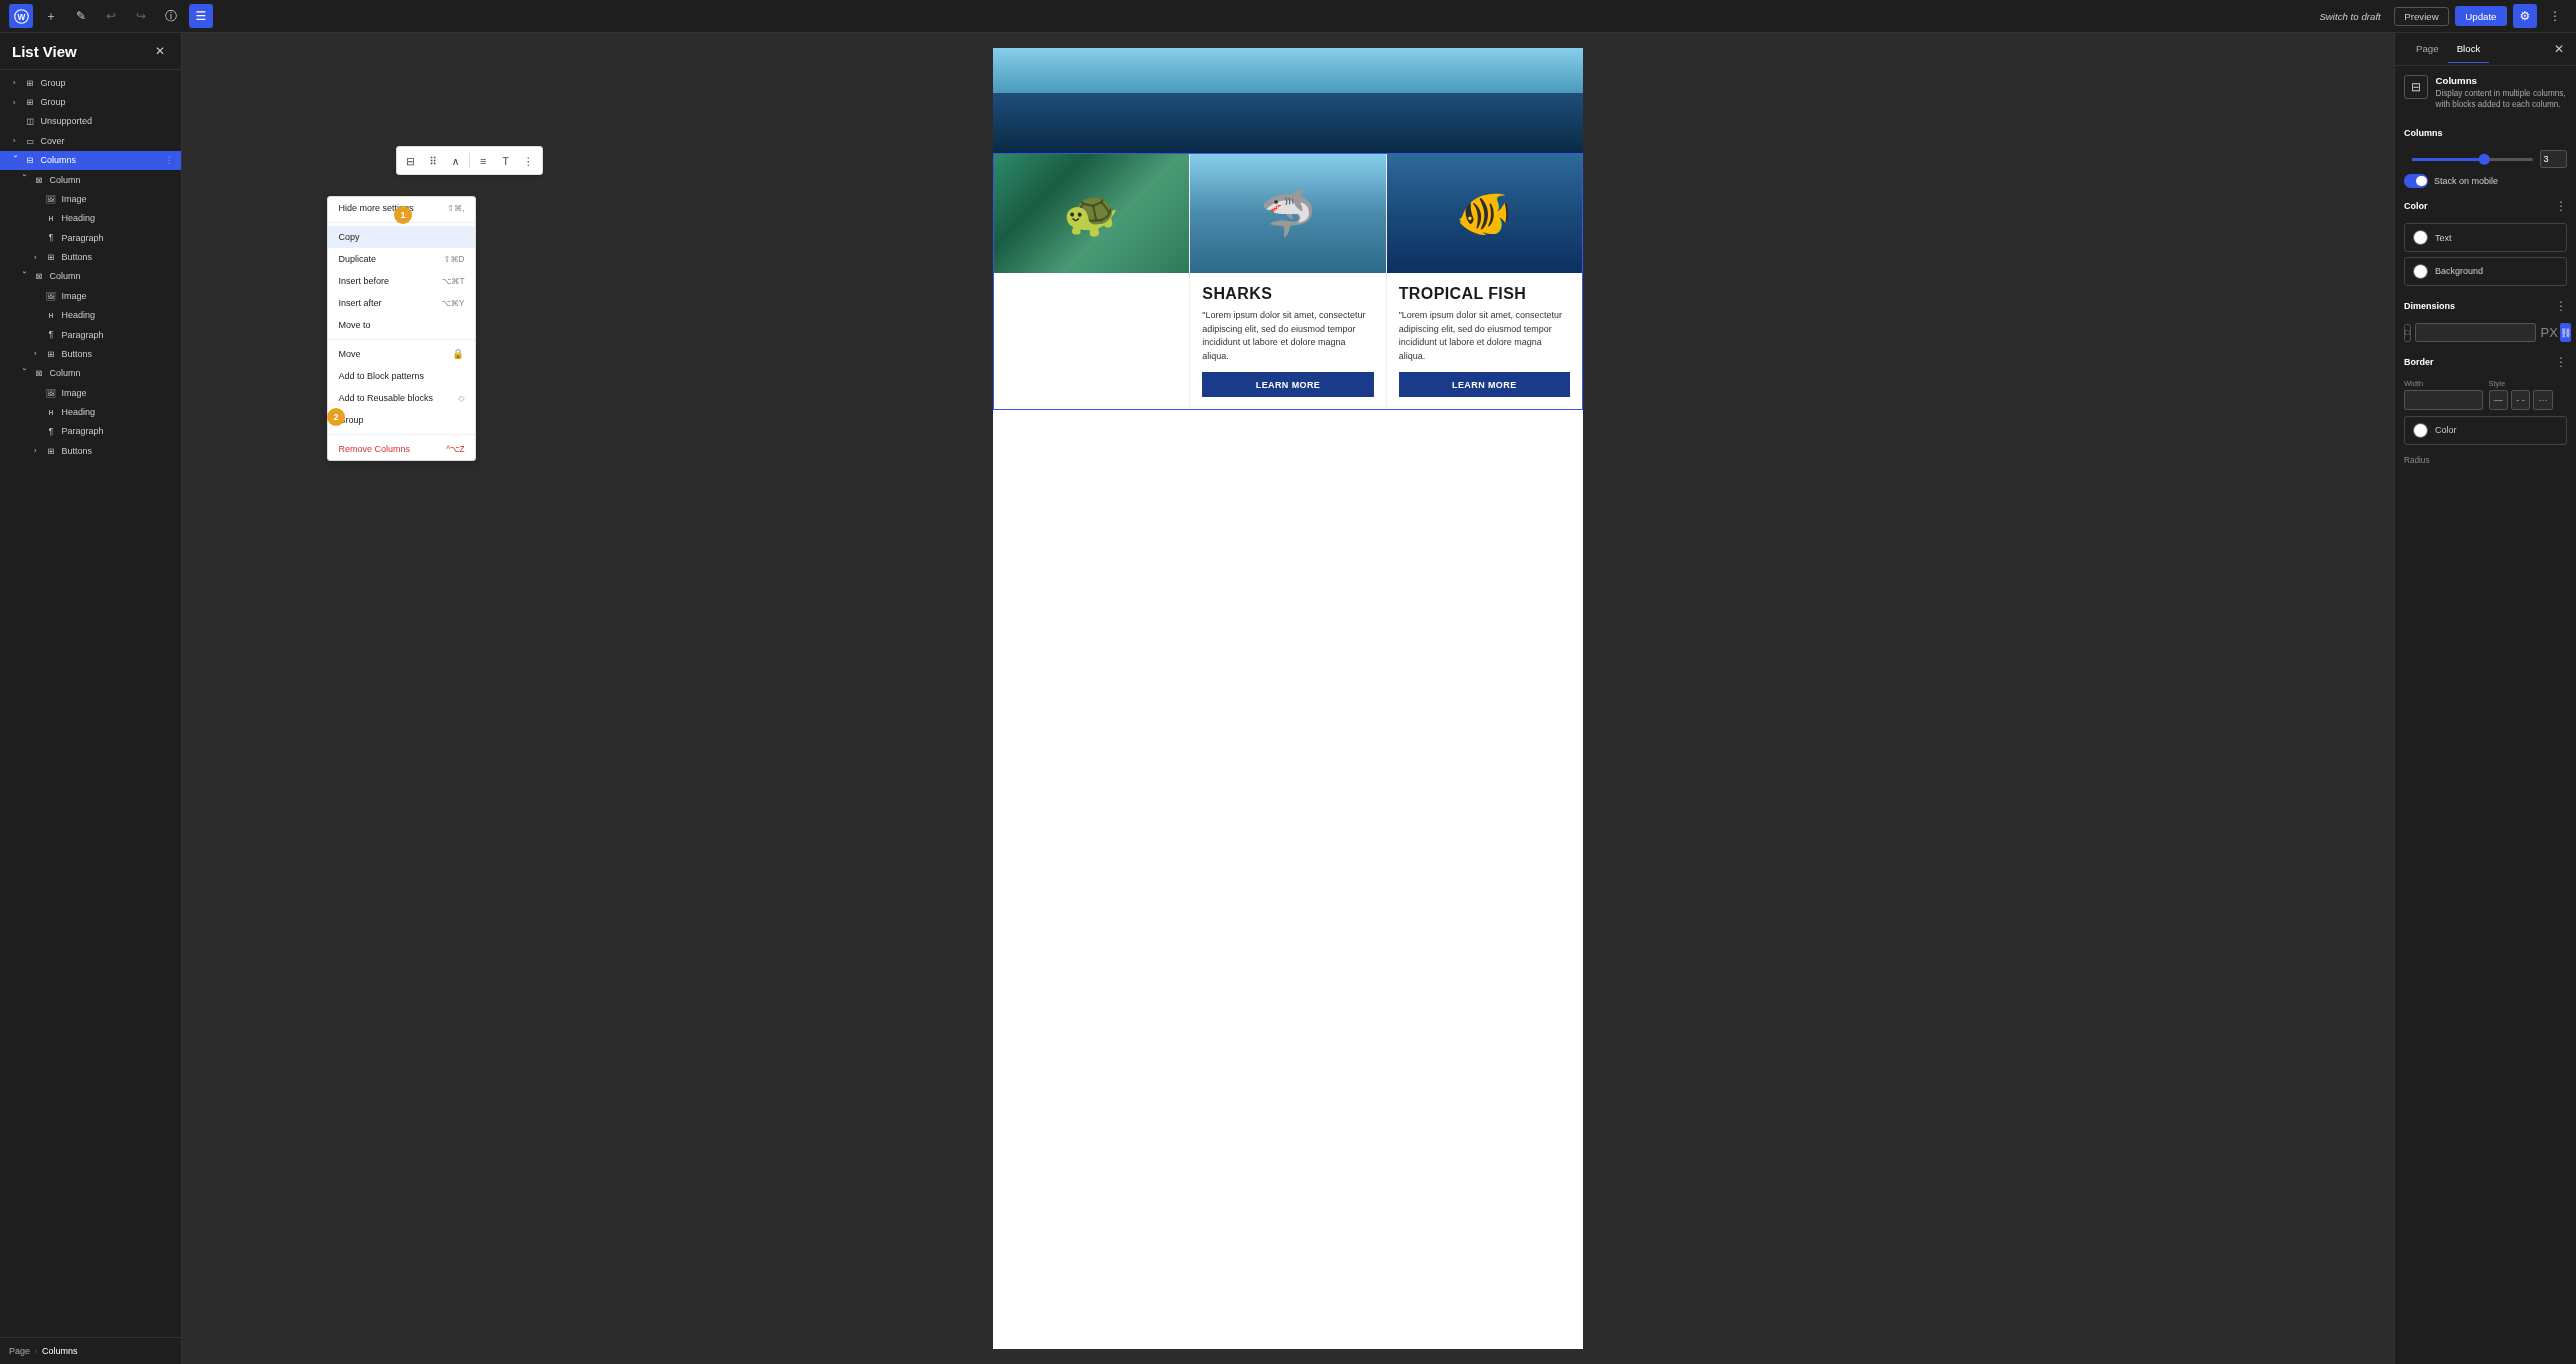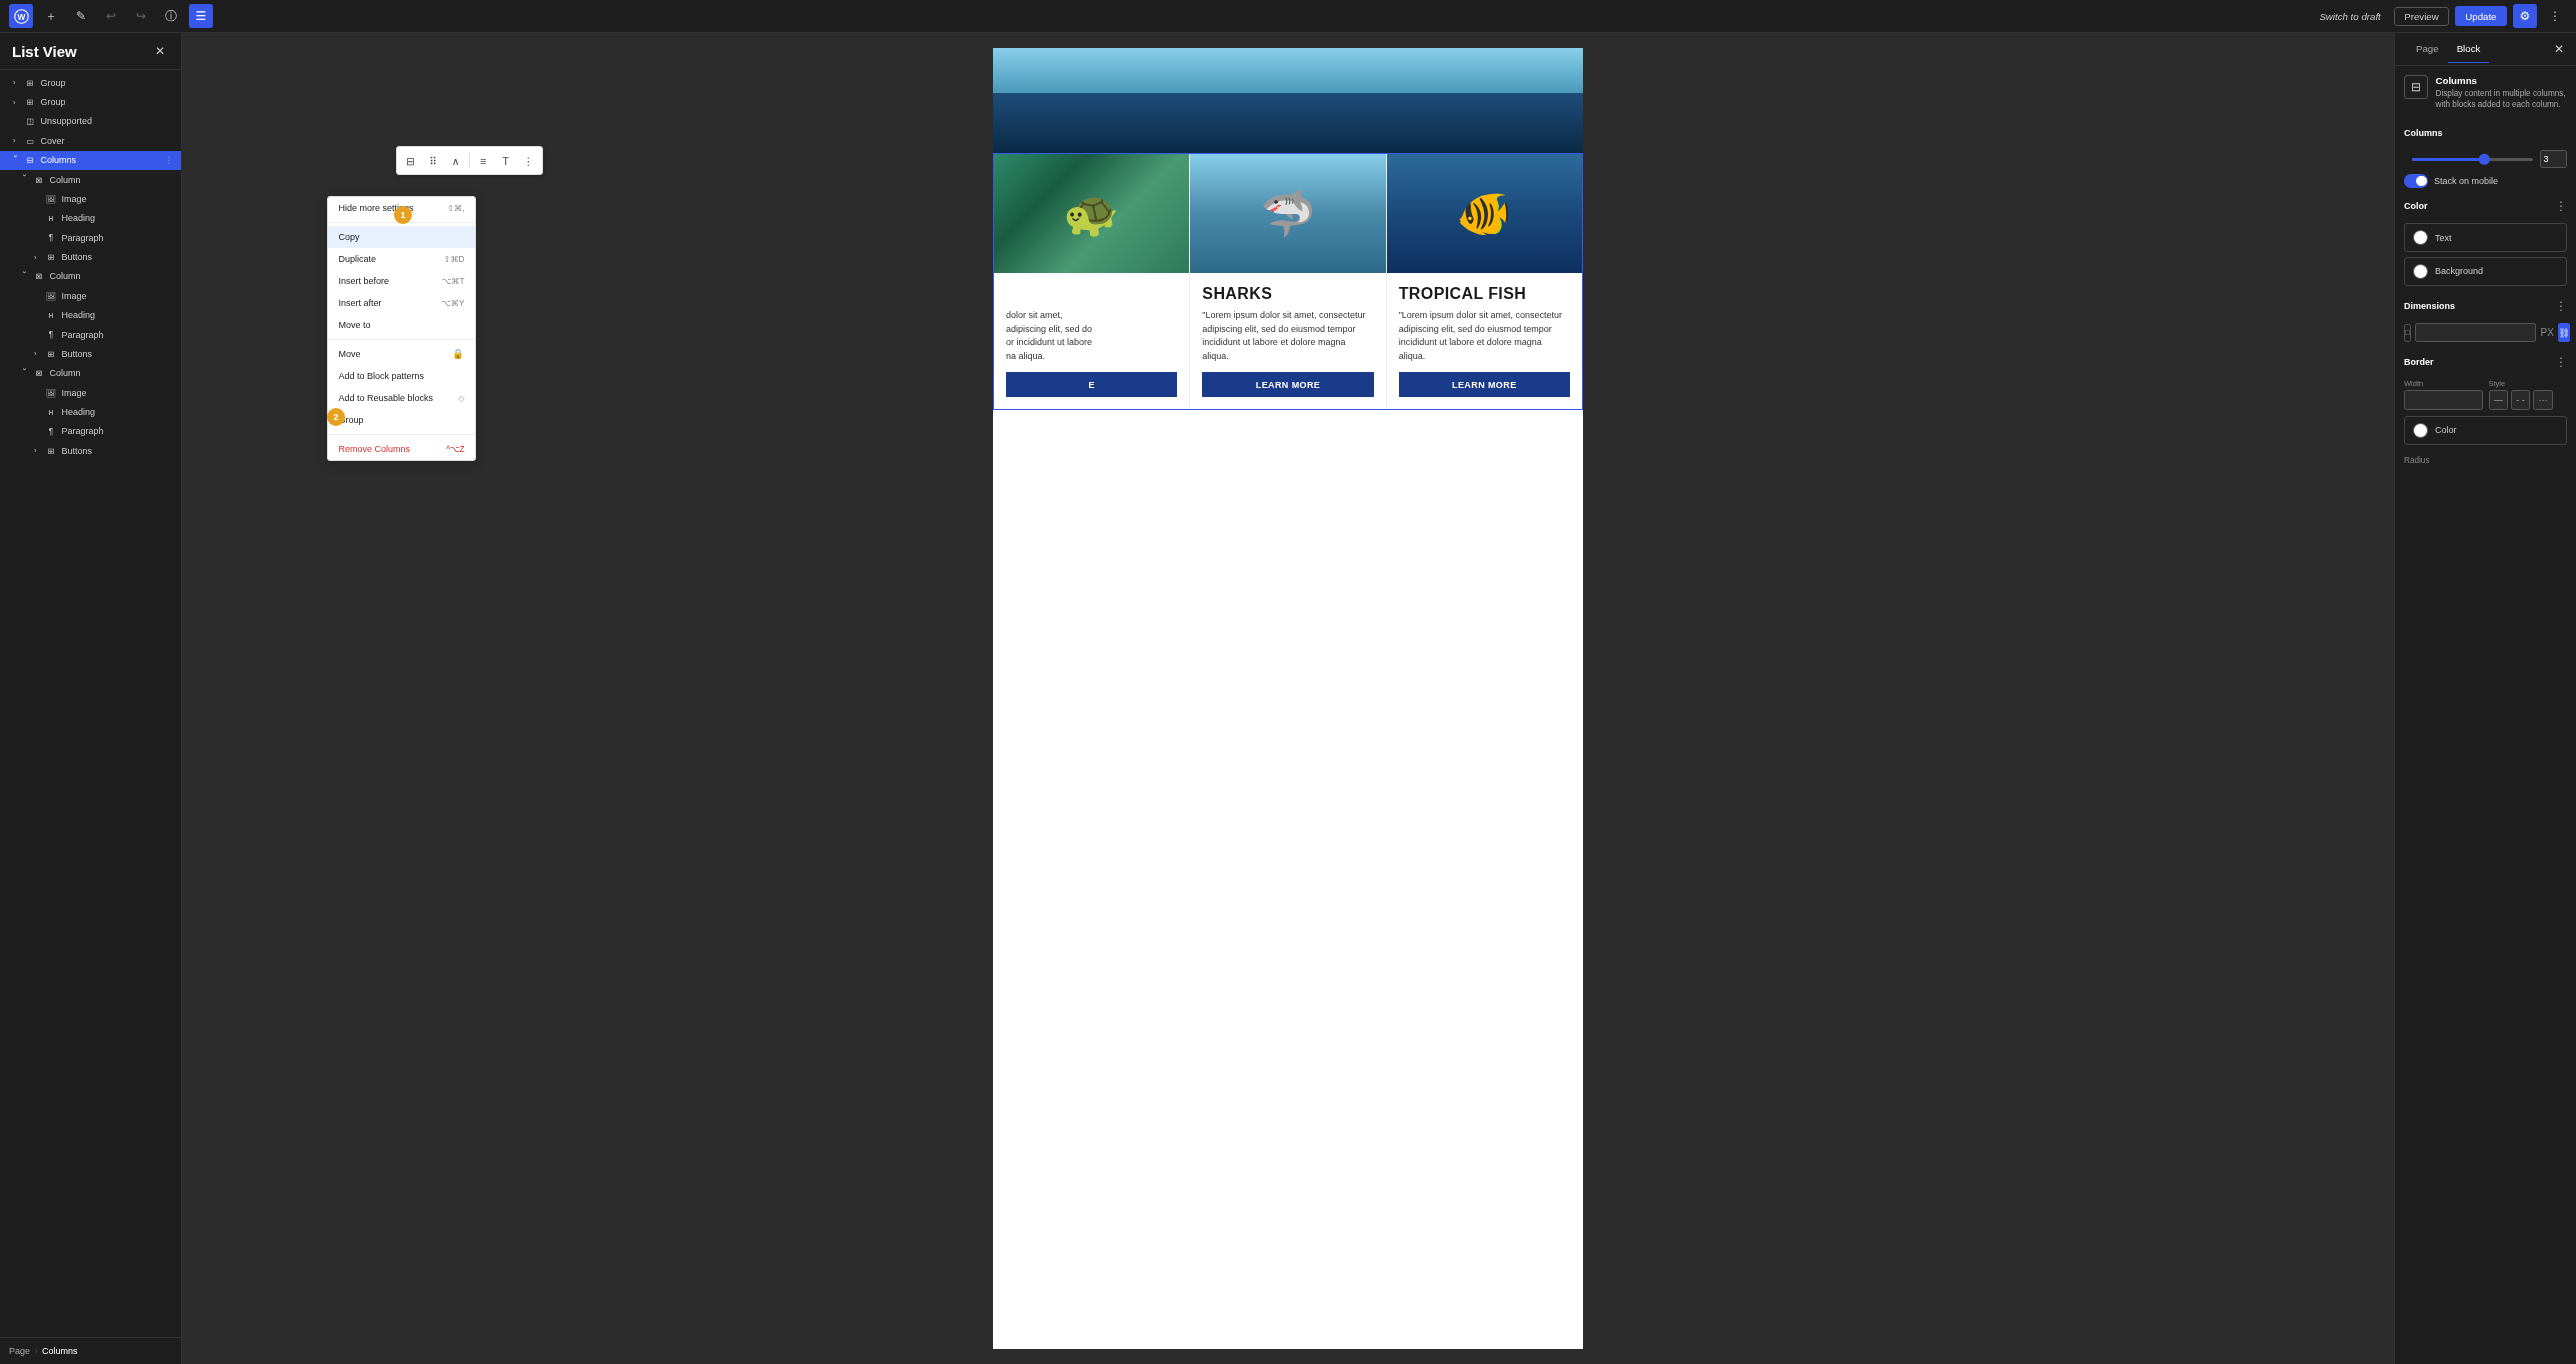--- a/index.html
+++ b/index.html
@@ -119,21 +119,21 @@
 
     .color-option { display: flex; align-items: center; gap: 7.5px; padding: 6px 7.5px; border: 0.7px solid #444; border-radius: 3px; margin-bottom: 4.5px; cursor: pointer; }
     .color-swatch { width: 15px; height: 15px; border-radius: 50%; border: 0.7px solid #555; }
     .color-swatch.empty { background: white; }
     .color-label { color: #ccc; font-size: 9px; }
 
     .dim-section { margin-top: 9px; }
     .padding-row { display: flex; align-items: center; gap: 4.5px; margin-bottom: 6px; }
     .padding-icon { width: 18px; height: 18px; border: 0.7px solid #555; border-radius: 2.2px; display: flex; align-items: center; justify-content: center; color: #aaa; font-size: 7.5px; }
     .padding-input { flex: 1; height: 19.4px; background: #2a2a2a; border: 0.7px solid #555; color: #fff; font-size: 8.2px; padding: 0 4.5px; border-radius: 2.2px; }
-    .px-label { color: #888; font-size: 10px; width: 15px; }
+    .px-label { color: #888; font-size: 13px; width: 15px; }
     .link-btn { width: 19.4px; height: 19.4px; background: #3858e9; border: none; border-radius: 2.2px; color: white; font-size: 9px; cursor: pointer; display: flex; align-items: center; justify-content: center; }
 
     .border-section { margin-top: 9px; }
     .border-row { display: flex; gap: 6px; align-items: flex-start; }
     .border-input-group { flex: 1; }
     .border-input-label { color: #888; font-size: 7.5px; margin-bottom: 2.2px; }
     .border-input { width: 100%; height: 19.4px; background: #2a2a2a; border: 0.7px solid #555; color: #fff; font-size: 8.2px; padding: 0 4.5px; border-radius: 2.2px; }
     .border-style-btns { display: flex; gap: 3px; }
     .border-style-btn { width: 19.4px; height: 19.4px; background: #2a2a2a; border: 0.7px solid #555; color: #aaa; font-size: 9px; cursor: pointer; border-radius: 2.2px; display: flex; align-items: center; justify-content: center; }
     .radius-section { margin-top: 9px; }
@@ -315,28 +315,20 @@
 
       <div class="ocean-hero">
         <div class="ocean-surface"></div>
         <div class="ocean-deep"></div>
       </div>
 
       <div class="columns-section">
 
         <div class="column">
           <div class="column-img column-img-turtle">🐢</div>
-          <div class="column-content">
-            <div class="column-title" style="visibility:hidden">TURTLE</div>
-            <p class="column-text" style="white-space:pre-line">dolor sit amet,
-adipiscing elit, sed do
-or incididunt ut labore
-na aliqua.</p>
-            <button class="learn-more-btn">E</button>
-          </div>
         </div>
 
         <div class="column">
           <div class="column-img column-img-shark">🦈</div>
           <div class="column-content">
             <div class="column-title">SHARKS</div>
             <p class="column-text">"Lorem ipsum dolor sit amet, consectetur adipiscing elit, sed do eiusmod tempor incididunt ut labore et dolore magna aliqua.</p>
             <button class="learn-more-btn">LEARN MORE</button>
           </div>
         </div>

